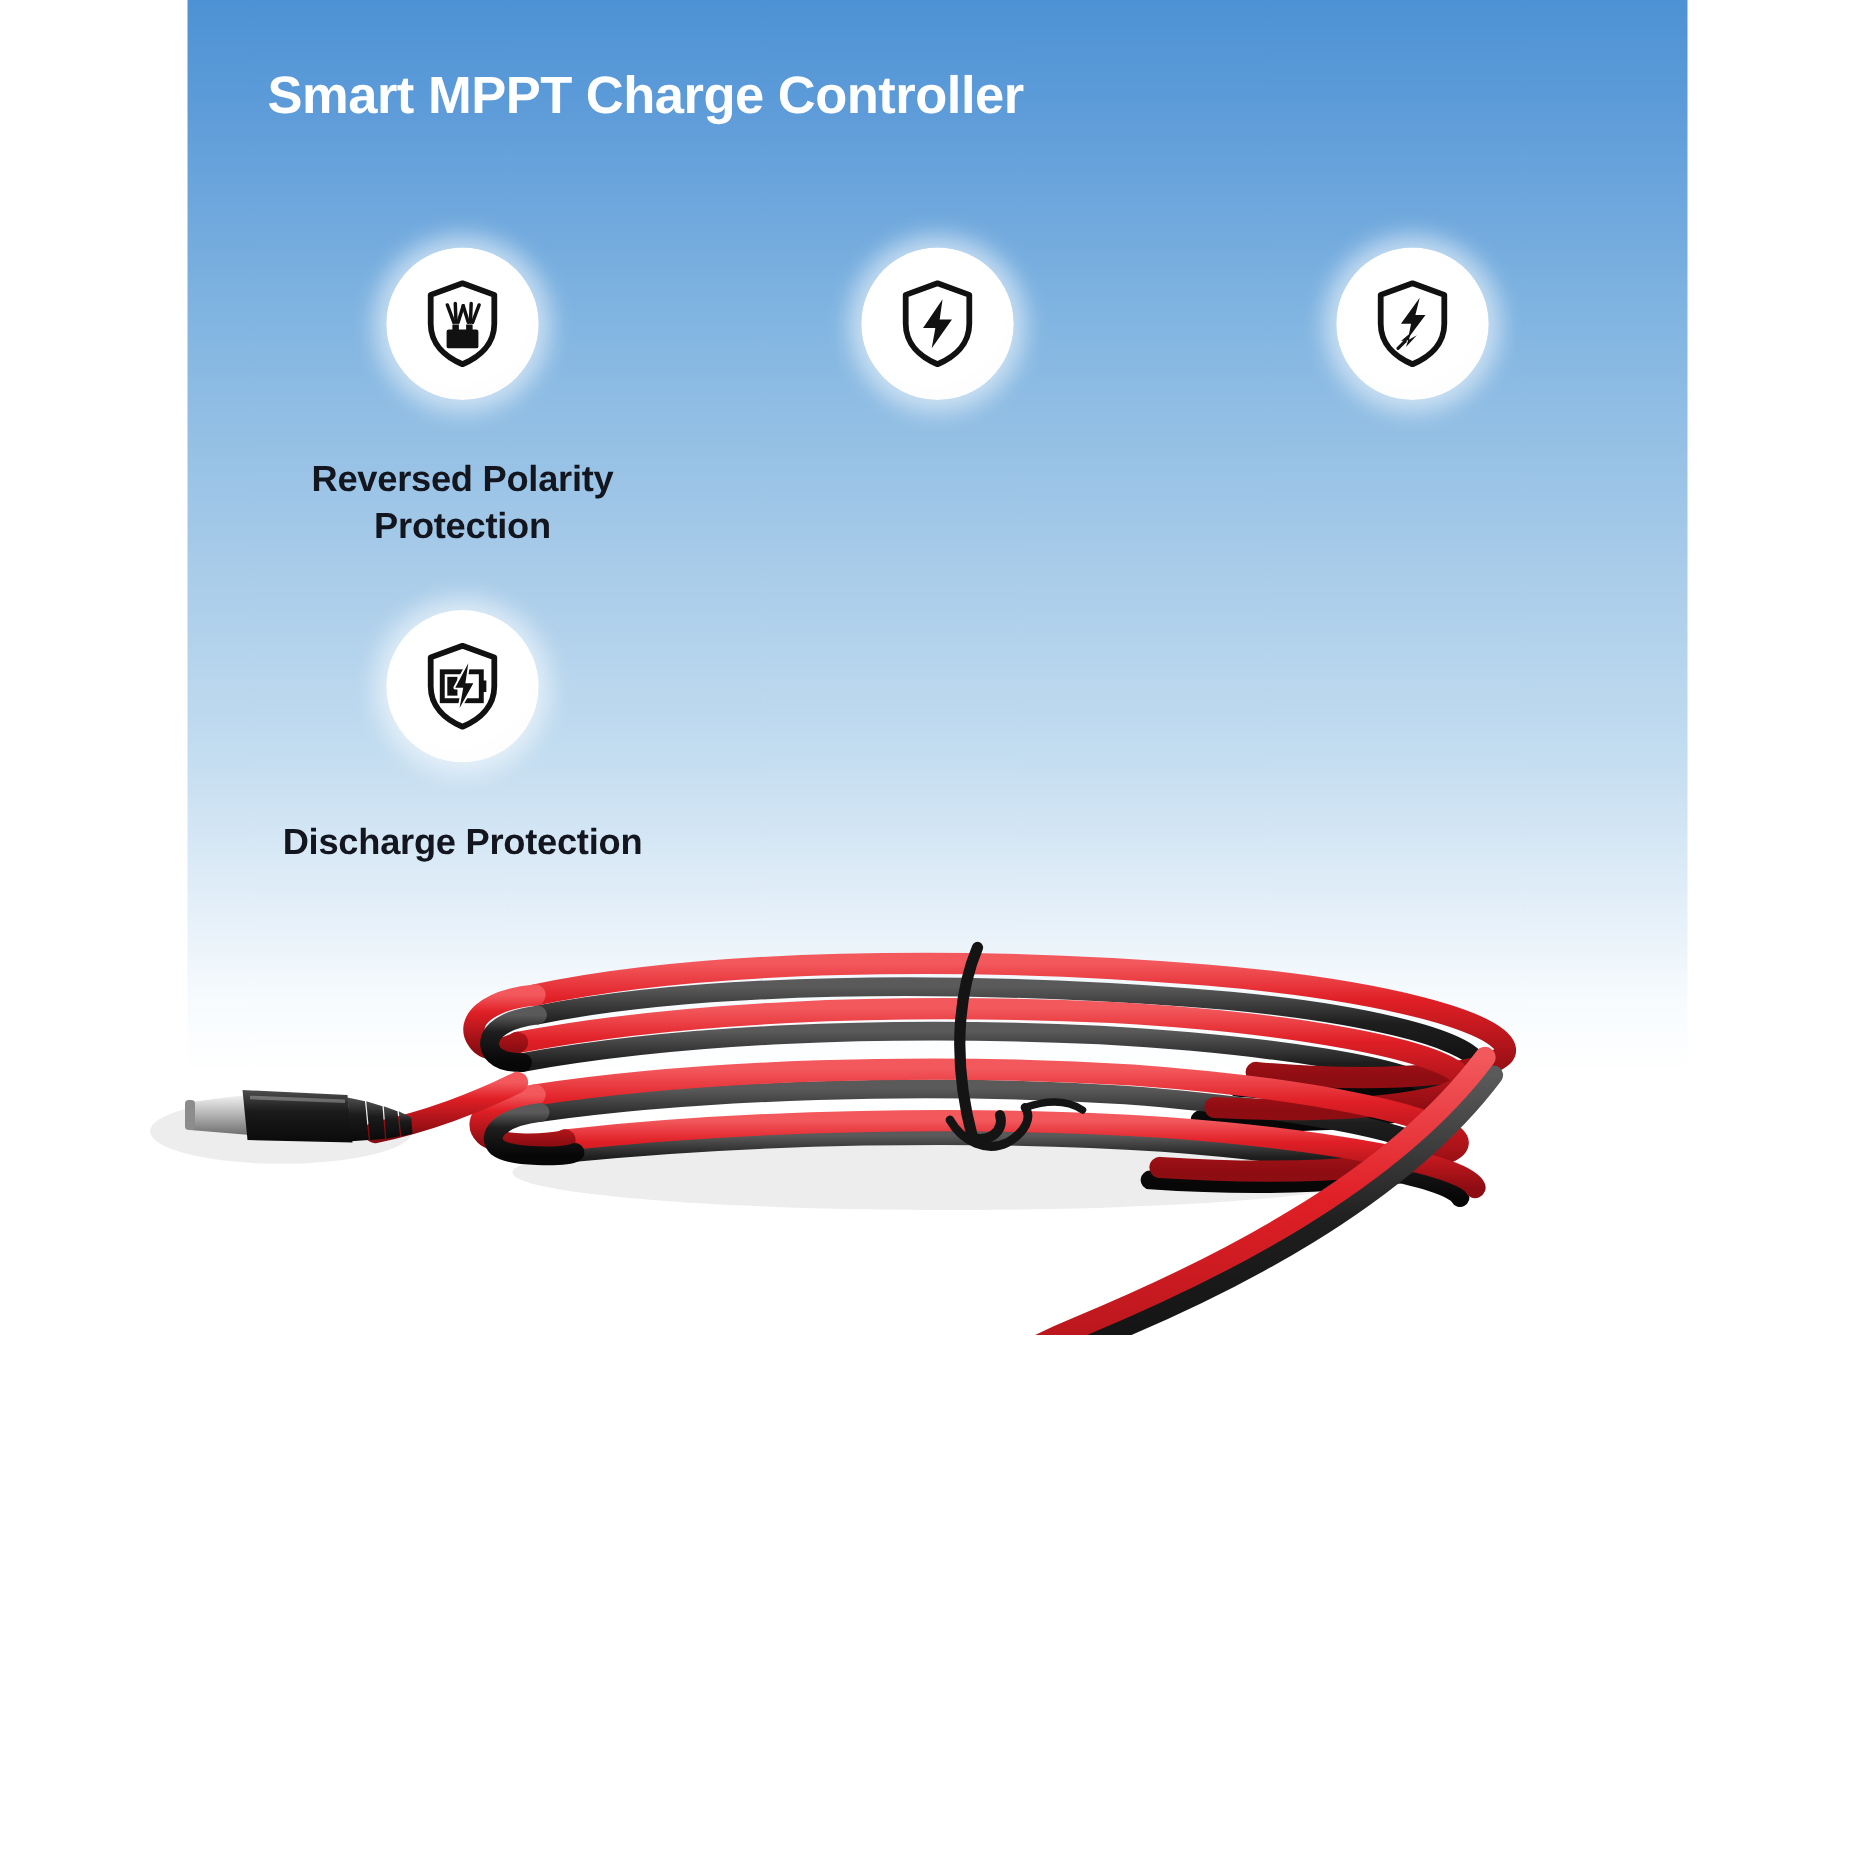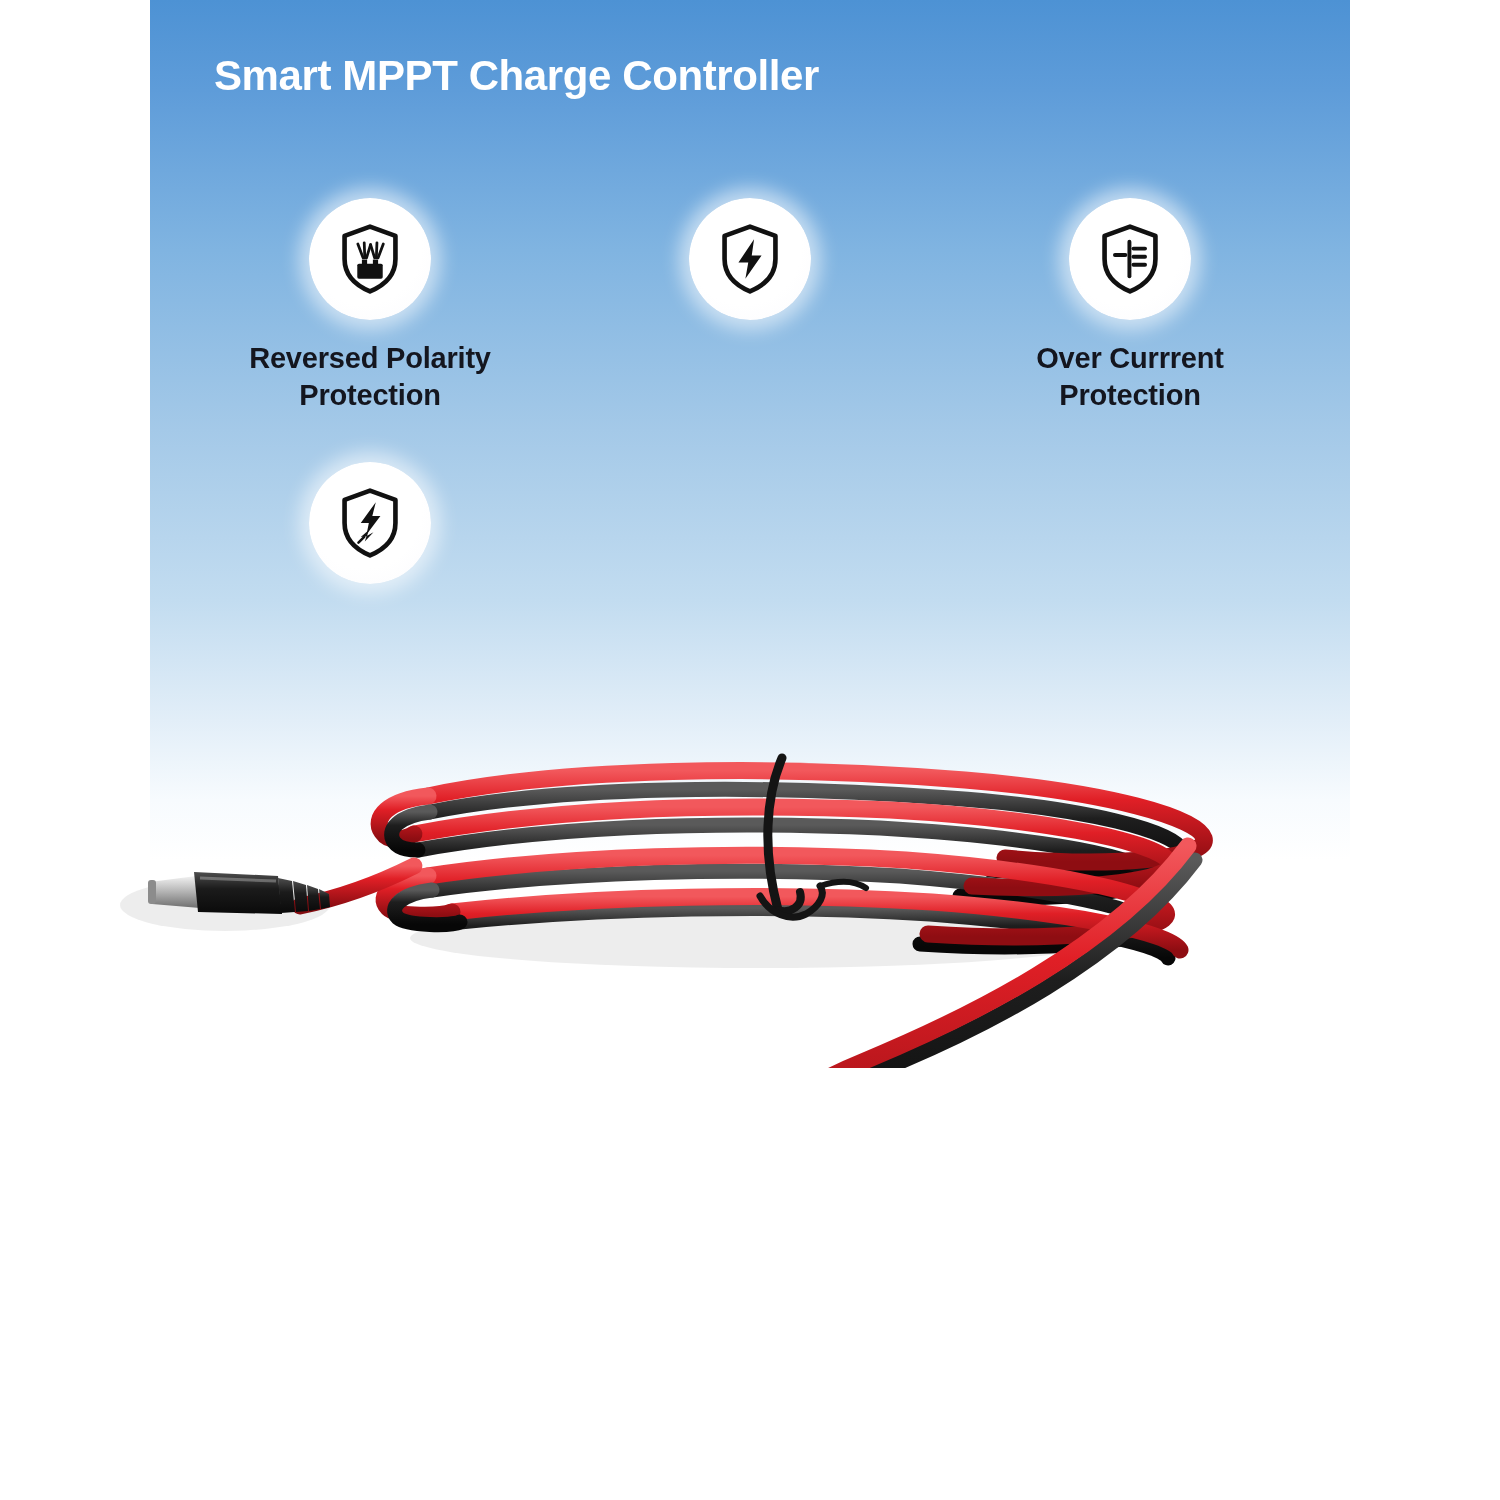--- a/index.html
+++ b/index.html
@@ -61,20 +61,21 @@
     top: 198px;
     width: 1140px;
     display: grid;
     grid-template-columns: repeat(3, 1fr);
     grid-row-gap: 48px;
   }
   .feature {
     display: flex;
     flex-direction: column;
     align-items: center;
+    gap: 26px;
   }
   .feature-badge {
     width: 122px;
     height: 122px;
     border-radius: 50%;
     background: radial-gradient(circle at 45% 40%, #ffffff 58%, #fdfdfe 76%, #f4f8fc 100%);
     display: flex;
     align-items: center;
     justify-content: center;
     box-shadow: 0 0 18px 10px rgba(255,255,255,0.55);
@@ -253,52 +254,50 @@
       <div class="feature-badge">
         <span>
           <svg width="74" height="74" viewBox="0 0 64 64">
             <path d="M32 4 L54 12 V32 C54 46 44 55 32 60 C20 55 10 46 10 32 V12 Z" fill="none" stroke="#111" stroke-width="4" stroke-linejoin="round"></path>
             <path d="M35.5 15 L22 35 H30.5 L28 49 L42 29 H33.5 Z" fill="#111"></path>
           </svg>
         </span>
       </div>
     </div>
 
-    <div class="feature">
-      <div class="feature-badge">
-        <span>
-          <svg width="74" height="74" viewBox="0 0 64 64">
-            <path d="M32 4 L54 12 V32 C54 46 44 55 32 60 C20 55 10 46 10 32 V12 Z" fill="none" stroke="#111" stroke-width="4" stroke-linejoin="round"></path>
-            <g stroke="#111" stroke-width="3.4" stroke-linecap="round">
-              <line x1="19" y1="28.5" x2="28" y2="28.5"></line>
-              <line x1="31.5" y1="17" x2="31.5" y2="47"></line>
-              <line x1="35" y1="23" x2="45" y2="23"></line>
-              <line x1="35" y1="30" x2="45" y2="30"></line>
-              <line x1="35" y1="37" x2="45" y2="37"></line>
-            </g>
-          </svg>
-        </span>
-      </div>
-      <div class="feature-label">Over Currrent Protection</div>
-    </div>
 
     <div class="feature">
       <div class="feature-badge">
         <span>
           <svg width="74" height="74" viewBox="0 0 64 64">
             <path d="M32 4 L54 12 V32 C54 46 44 55 32 60 C20 55 10 46 10 32 V12 Z" fill="none" stroke="#111" stroke-width="4" stroke-linejoin="round"></path>
             <path d="M37 14 L24 32 H31 L29 42 L41 26 H34 Z" fill="#111"></path>
             <path d="M24 44 L31 38 L29.5 43 L35 40 L27.5 48 L29 43.5 Z" fill="#111"></path>
             <line x1="22" y1="49" x2="27" y2="44" stroke="#111" stroke-width="2.2" stroke-linecap="round"></line>
           </svg>
         </span>
       </div>
     </div>
 
 
+    <div class="feature">
+      <div class="feature-badge">
+        <span>
+          <svg width="74" height="74" viewBox="0 0 64 64">
+            <path d="M32 4 L54 12 V32 C54 46 44 55 32 60 C20 55 10 46 10 32 V12 Z" fill="none" stroke="#111" stroke-width="4" stroke-linejoin="round"></path>
+            <rect x="18" y="22" width="27" height="20" fill="none" stroke="#111" stroke-width="3.4"></rect>
+            <rect x="21.5" y="25.5" width="7" height="13" fill="#111"></rect>
+            <rect x="45" y="28" width="3.5" height="8" fill="#111"></rect>
+            <path d="M36 16 L27 33 H32.5 L30 47 L39.5 30 H34 Z" fill="#111" stroke="#fff" stroke-width="2.6" stroke-linejoin="round"></path>
+            <path d="M36 16 L27 33 H32.5 L30 47 L39.5 30 H34 Z" fill="#111"></path>
+          </svg>
+        </span>
+      </div>
+      <div class="feature-label">Discharge Protection</div>
+    </div>
 
   </div>
 
   <div id="ground-shadow"></div>
 
   <div id="product">
 
     <svg id="cable-area" viewBox="0 0 1500 560">
       <defs>
         <linearGradient id="redWire" x1="0" y1="0" x2="0" y2="1">

